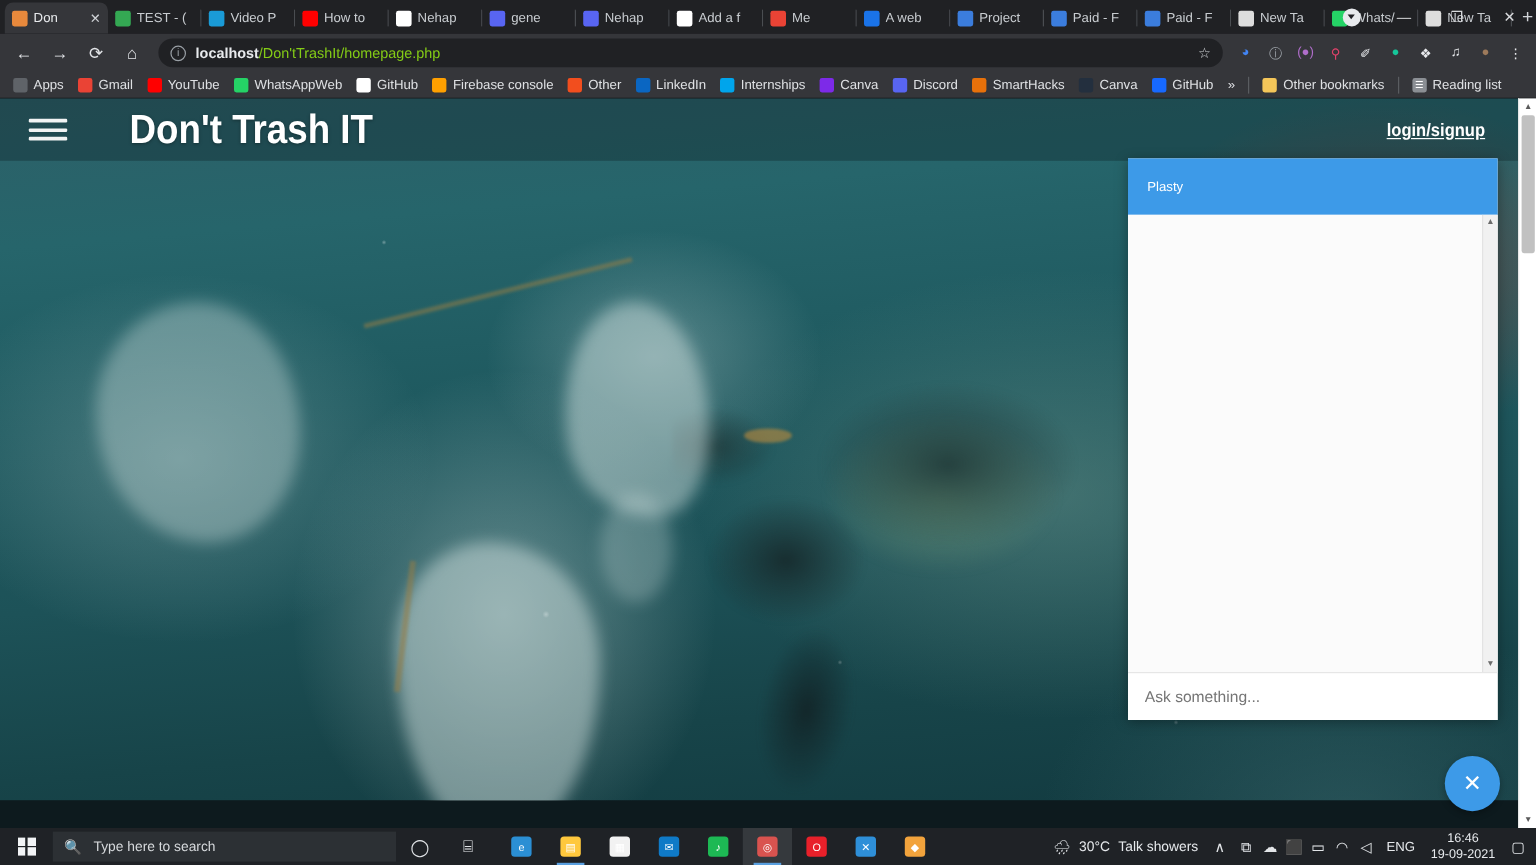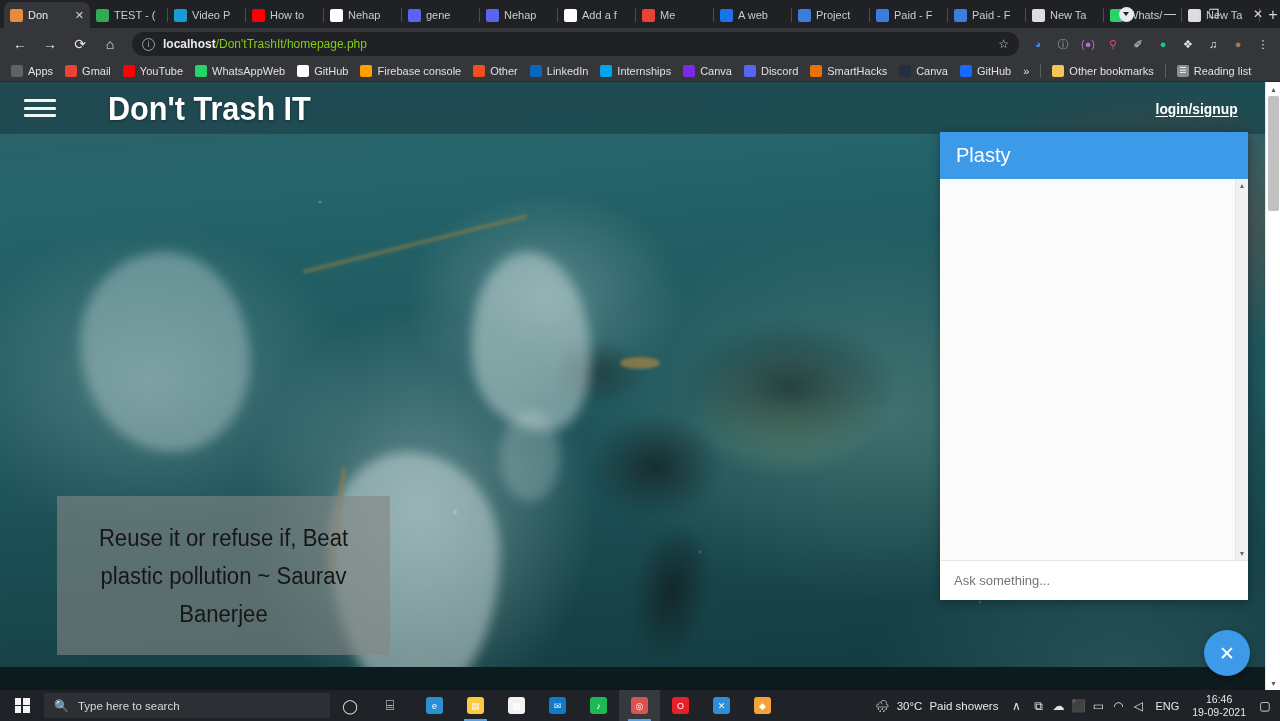--- a/index.html
+++ b/index.html
@@ -182,21 +182,21 @@
 
   
   .chat {
     position: absolute; right: 32px; top: 50px; width: 308px; height: 468px;
     background: #ffffff; box-shadow: 0 2px 10px rgba(0,0,0,.35); z-index: 20;
     display: flex; flex-direction: column;
   }
   .chat-header {
     height: 47px; background: #3d9ae8; color: #fff;
     display: flex; align-items: center; padding: 0 16px;
-    font-size: 20px; flex: 0 0 47px;
+    font-size: 11px; flex: 0 0 47px;
   }
   .chat-body {
     flex: 1 1 auto; position: relative; background: #fbfbfb;
     display: flex; flex-direction: column; justify-content: flex-end;
     padding: 0 0 8px 0; overflow: hidden;
   }
   .chat-scroll {
     position: absolute; right: 0; top: 0; width: 13px; height: 100%;
     background: #f1f1f1; border-left: 1px solid #e3e3e3;
     display: flex; flex-direction: column; justify-content: space-between; align-items: center;
@@ -468,23 +468,20 @@
       <div class="navrow">
         <div class="hamburger">
           <span></span>
             <span></span>
             <span></span>
         </div>
         <div class="brand">Don't Trash IT</div>
         <a class="loginlink" href="#">login/signup</a>
       </div>
 
-      <div class="quotebox">
-        <p>Reuse it or refuse if, Beat plastic pollution ~ Saurav Banerjee</p>
-      </div>
     </div>
 
     <div class="chat">
       <div class="chat-header">
         <span>Plasty</span>
       </div>
       <div class="chat-body">
         <div class="chat-scroll">
           <span class="arr">▲</span>
           <span class="arr">▼</span>
@@ -546,21 +543,21 @@
         </div>
         <div class="tapp">
           <span class="ico-sq" style="background: rgb(242, 163, 60); display: flex; align-items: center; justify-content: center; font-size: 9px; color: rgb(255, 255, 255); width: 17px; height: 17px; border-radius: 3px;">◆</span>
         </div>
       </div>
 
     <div class="tray">
       <div class="weather">
         <span>🌧</span>
         <span>30°C</span>
-        <span>Paid showers</span>
+        <span>Talk showers</span>
       </div>
       <div class="trayicon">∧</div>
       <div class="trayicons-holder" style="display:flex;align-items:center;">
           <span class="trayicon">⧉</span>
           <span class="trayicon">☁</span>
           <span class="trayicon">⬛</span>
           <span class="trayicon">▭</span>
           <span class="trayicon">◠</span>
           <span class="trayicon">◁</span>
         </div>

